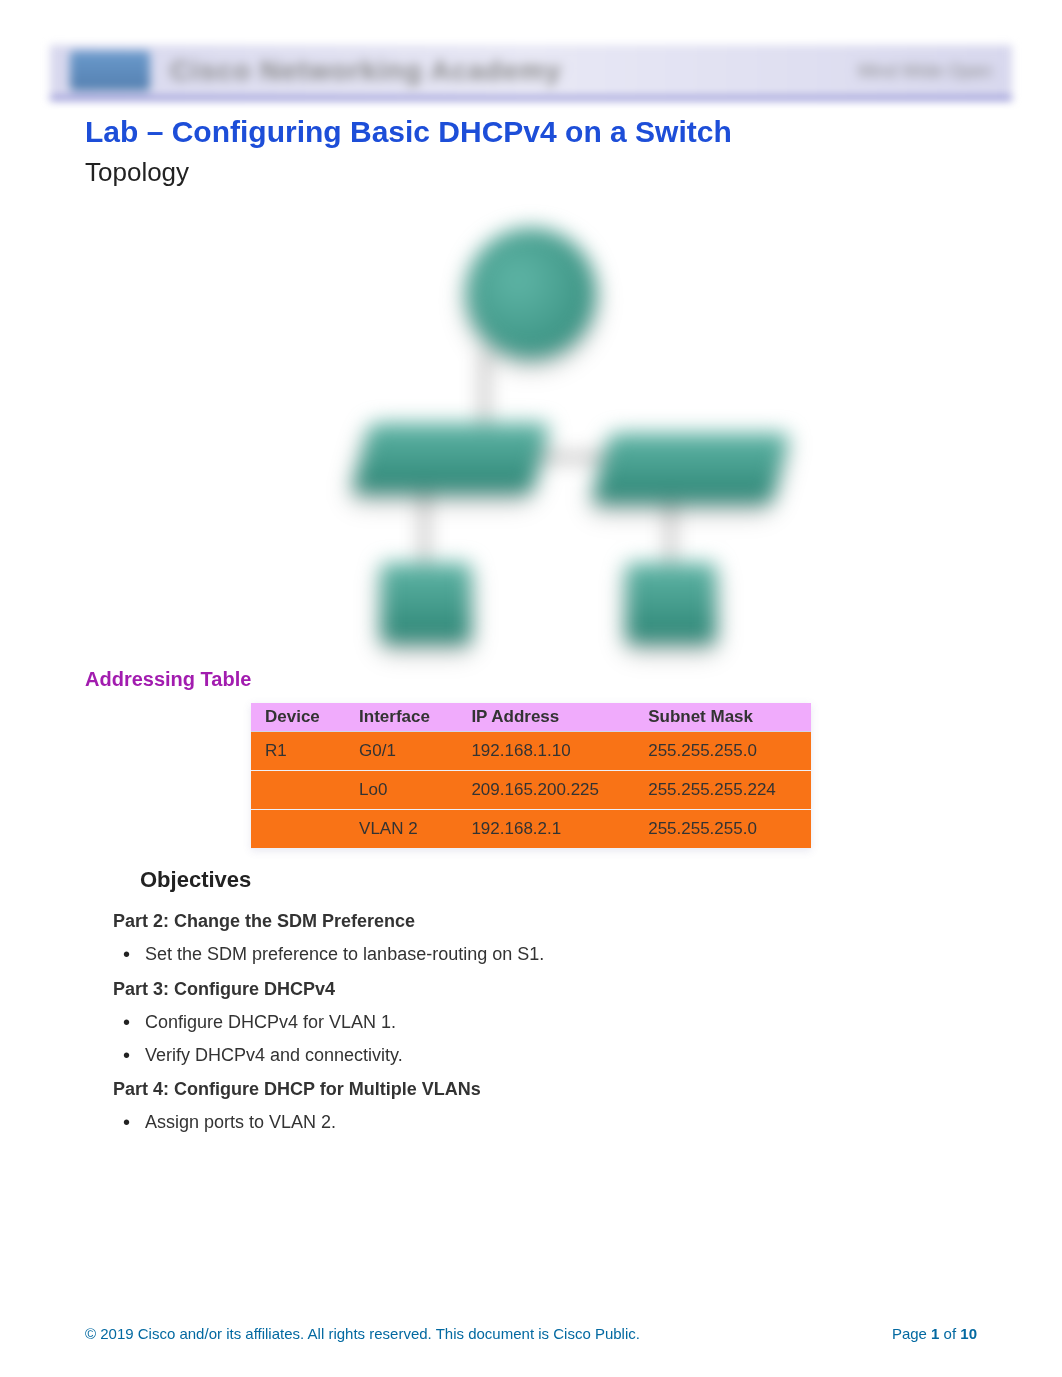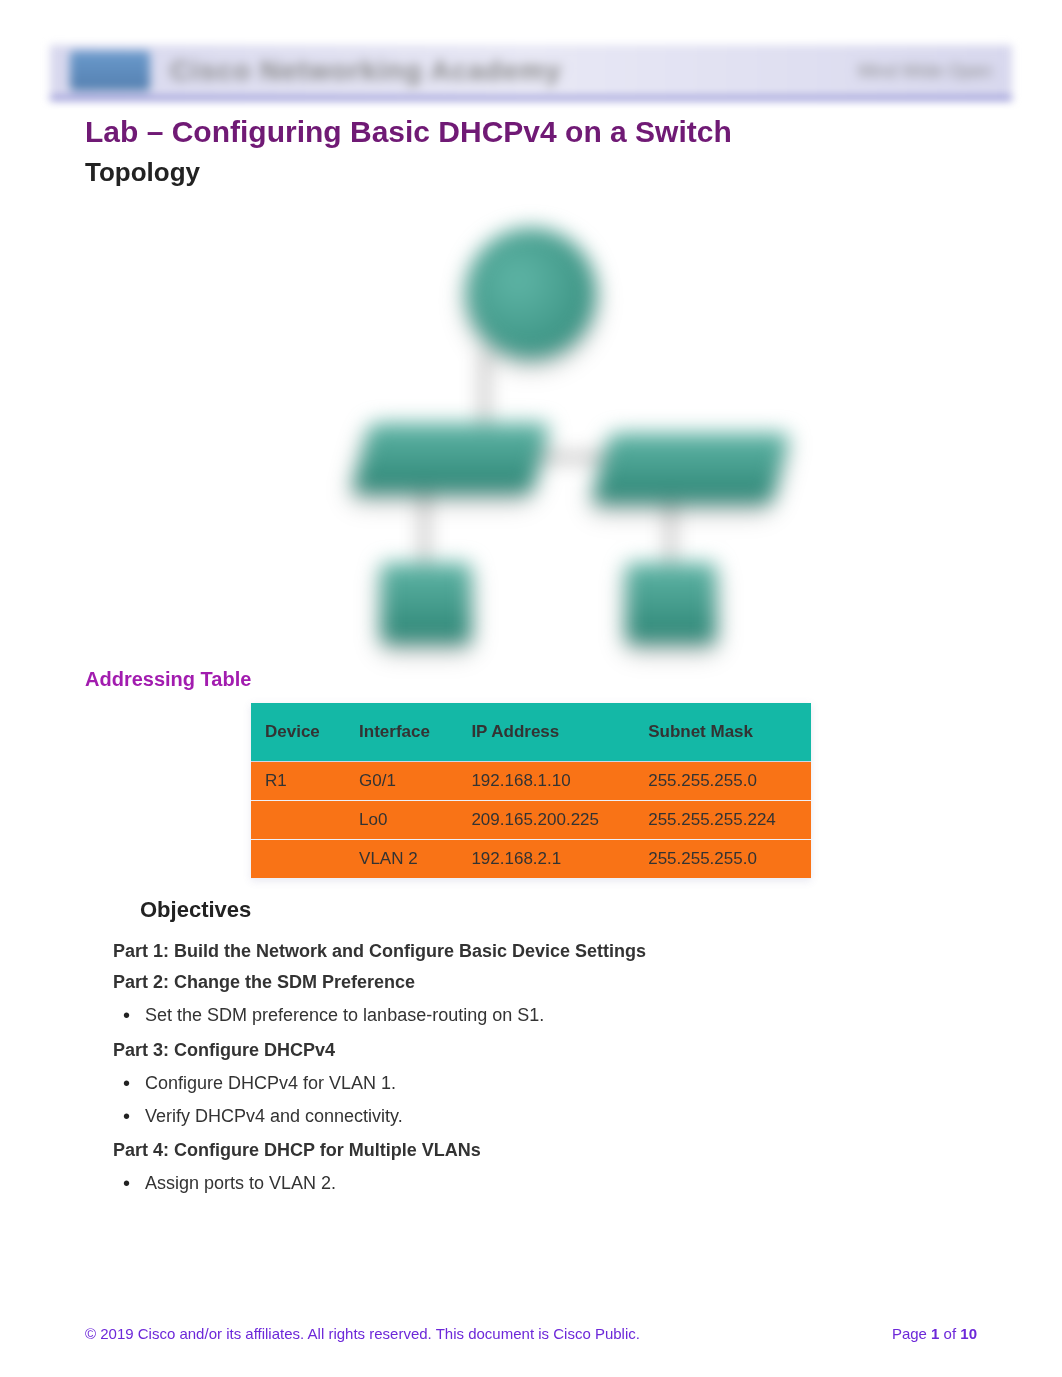--- a/index.html
+++ b/index.html
@@ -51,26 +51,26 @@
     }
     .content {
       position: absolute;
       top: 115px;
       left: 85px;
       right: 85px;
     }
     h1 {
       font-size: 30px;
       font-weight: bold;
-      color: #701a75;
+      color: #1d4ed8;
       margin-bottom: 8px;
     }
     h2.topology {
       font-size: 26px;
-      font-weight: bold;
+      font-weight: normal;
       color: #222;
       margin-bottom: 20px;
     }
     .topology-diagram {
       width: 420px;
       height: 440px;
       margin: 0 auto 20px auto;
       position: relative;
       filter: blur(10px);
     }
@@ -139,23 +139,23 @@
       margin-bottom: 18px;
       margin-left: 55px;
     }
     table.addressing {
       border-collapse: collapse;
       margin: 0 auto 10px auto;
       width: 560px;
       box-shadow: 0 2px 8px rgba(100,100,160,0.15);
     }
     table.addressing th {
-      background: #14b8a6;
-      font-weight: bold;
-      padding: 19px 14px;
+      background: #f0abfc;
+      font-weight: bold;
+      padding: 4px 14px;
       text-align: left;
       font-size: 17px;
       border-bottom: 1px solid #d0d5e5;
     }
     table.addressing td {
       padding: 9px 14px;
       font-size: 17px;
       border-bottom: 1px solid #eef0f8;
       background: #f97316;
     }
@@ -187,21 +187,21 @@
       color: #222;
     }
     .footer {
       position: absolute;
       bottom: 35px;
       left: 85px;
       right: 85px;
       display: flex;
       justify-content: space-between;
       font-size: 15px;
-      color: #6d28d9;
+      color: #0369a1;
     }
     .footer .page b {
       font-weight: bold;
     }
   </style>
 </head>
 <body>
 
 <div class="header-bar">
   <div class="header-logo"></div>
@@ -254,21 +254,20 @@
         <td></td>
         <td>VLAN 2</td>
         <td>192.168.2.1</td>
         <td>255.255.255.0</td>
       </tr>
     </tbody>
   </table>
 
   <h2 class="objectives">Objectives</h2>
 
-  <div class="part-title">Part 1: Build the Network and Configure Basic Device Settings</div>
 
   <div class="part-title">Part 2: Change the SDM Preference</div>
   <ul class="bullets">
     <li>Set the SDM preference to lanbase-routing on S1.</li>
   </ul>
 
   <div class="part-title">Part 3: Configure DHCPv4</div>
   <ul class="bullets">
     <li>Configure DHCPv4 for VLAN 1.</li>
     <li>Verify DHCPv4 and connectivity.</li>

